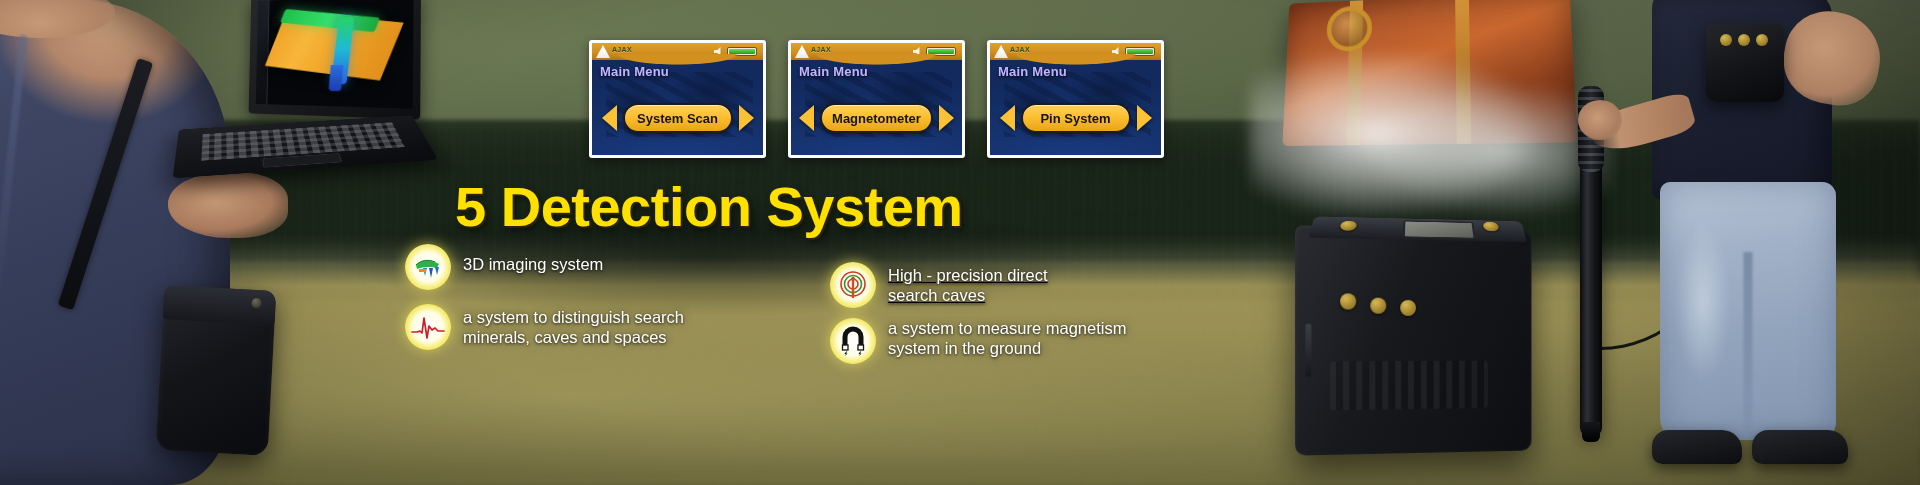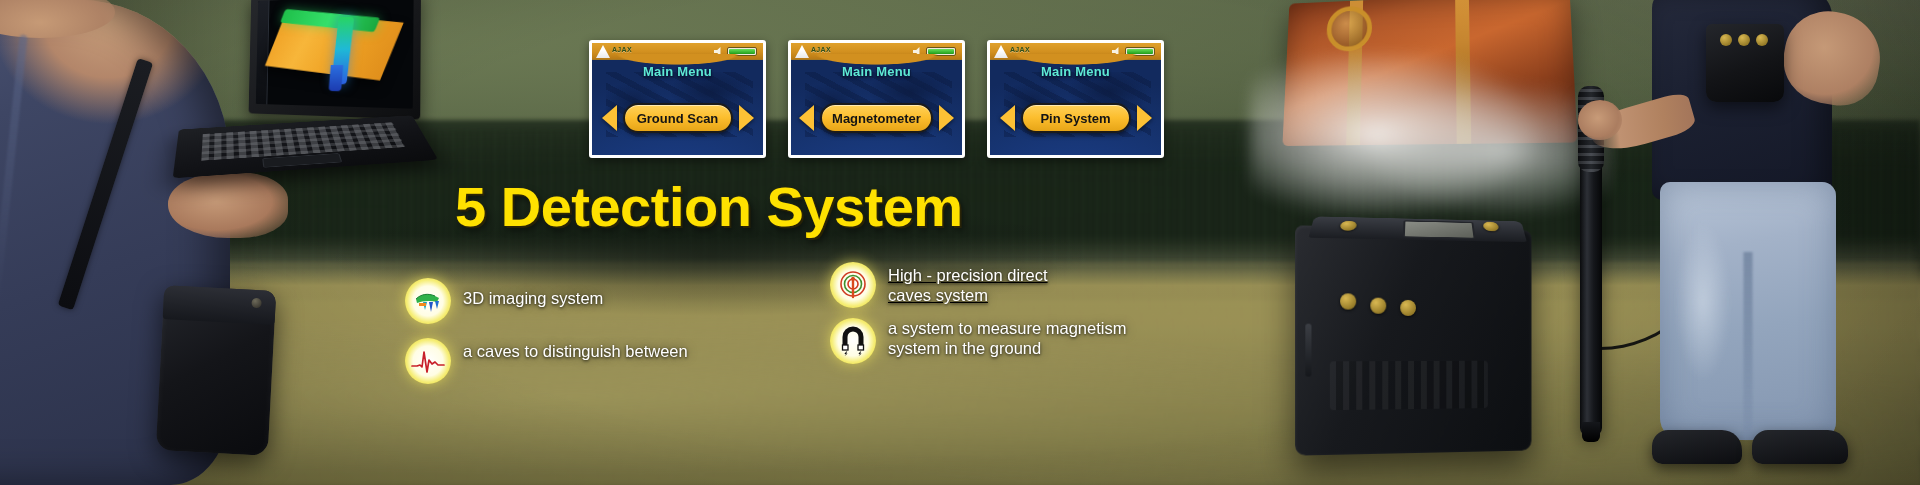--- a/index.html
+++ b/index.html
@@ -415,23 +415,23 @@
     position:absolute; right:6px; top:4px; width:30px; height:9px;
     background:#f1eadd; border:1px solid #6b5516; border-radius:2px;
     padding:1px;
   }
   .hdr-batt-fill {
     width:100%; height:100%;
     background:linear-gradient(180deg,#66e05a,#1f9c1a);
     border-radius:1px;
   }
   .panel-title {
-    position:absolute; left:0; right:0; top:21px;
-    text-align:center;
-    font-size:13px; font-weight:bold; color:#5eead4;
+    position:absolute; left:8px; right:0; top:21px;
+    text-align:left;
+    font-size:13px; font-weight:bold; color:#c4b5fd;
     text-shadow:1px 1px 0 #0a1a40, -1px 1px 0 #0a1a40, 0 2px 3px rgba(0,0,0,.6);
     letter-spacing:.2px;
   }
   .panel-row {
     position:absolute; left:0; right:0; top:60px;
     display:flex; align-items:center; justify-content:center; gap:6px;
   }
   .arrow {
     width:0; height:0; border-top:13px solid transparent; border-bottom:13px solid transparent;
     filter:drop-shadow(0 1px 2px rgba(0,0,0,.6));
@@ -455,21 +455,21 @@
     position:absolute; left:455px; top:174px;
     font-size:56px; font-weight:bold; color:#ffe100;
     letter-spacing:-0.5px;
     text-shadow:
       0 0 2px rgba(80,60,0,.5),
       2px 2px 0 rgba(60,46,0,.55),
       3px 4px 7px rgba(0,0,0,.55);
   }
 
   
-  .features-left  { position:absolute; left:405px; top:278px; width:400px; }
+  .features-left  { position:absolute; left:405px; top:244px; width:400px; }
   .features-right { position:absolute; left:830px; top:262px; width:420px; }
 
   .feature { display:flex; align-items:flex-start; margin-bottom:14px; }
   .feature.tight { margin-bottom:10px;text-decoration:underline; }
 
   .ficon {
     flex:0 0 auto;
     width:46px; height:46px; border-radius:50%;
     background:radial-gradient(circle at 50% 50%, #ffffff 0%, #fffde4 46%, #f6ee7a 64%, #efe24a 78%, rgba(236,222,60,.55) 90%, rgba(236,222,60,0) 100%);
     box-shadow:0 0 14px rgba(244,232,90,.65);
@@ -586,21 +586,21 @@
         <div class="hdr-logo"></div>
         <div class="hdr-brand">AJAX</div>
         <div class="hdr-speaker"></div>
         <div class="hdr-batt">
           <div class="hdr-batt-fill"></div>
         </div>
       </div>
       <div class="panel-title">Main Menu</div>
       <div class="panel-row">
         <div class="arrow left"></div>
-        <div class="menu-btn">Ground Scan</div>
+        <div class="menu-btn">System Scan</div>
         <div class="arrow right"></div>
       </div>
     </div>
 
     <div class="panel">
       <div class="panel-bg"></div>
       <div class="panel-art"></div>
       <div class="panel-header">
         <div class="hdr-logo"></div>
         <div class="hdr-brand">AJAX</div>
@@ -655,42 +655,43 @@
       <div class="ftext">3D imaging system</div>
     </div>
 
     <div class="feature">
       <div class="ficon">
         <svg width="34" height="26" viewBox="0 0 34 26">
           <polyline points="1,18 6,18 9,17 11,19 13,4 16,24 18,12 21,16 24,14 27,17 33,17" fill="none" stroke="#c8202a" stroke-width="1.7" stroke-linecap="round" stroke-linejoin="round"></polyline>
         </svg>
       </div>
       <div class="ftext two">
-        <div>a caves to distinguish between</div>
+        <div>a system to distinguish search</div>
+        <div>minerals, caves and spaces</div>
       </div>
     </div>
 
 
   </div>
 
   <div class="features-right">
 
     <div class="feature tight">
       <div class="ficon">
         <svg width="30" height="28" viewBox="0 0 30 28">
           <circle cx="15" cy="13" r="12" fill="none" stroke="#cf3b22" stroke-width="1.6"></circle>
           <circle cx="15" cy="13" r="8.5" fill="none" stroke="#3e8f2e" stroke-width="1.6"></circle>
           <circle cx="15" cy="13" r="5" fill="none" stroke="#cf3b22" stroke-width="1.6"></circle>
           <path d="M15 7 L15 26" stroke="#d94a1e" stroke-width="2.4" stroke-linecap="round"></path>
           <circle cx="15" cy="8" r="2.1" fill="#d94a1e"></circle>
         </svg>
       </div>
       <div class="ftext two">
         <div>High - precision direct</div>
-        <div>caves system</div>
+        <div>search caves</div>
       </div>
     </div>
 
     <div class="feature">
       <div class="ficon">
         <svg width="28" height="30" viewBox="0 0 28 30">
           <path d="M6 20 L6 11 a8 8 0 0 1 16 0 L22 20" fill="none" stroke="#111111" stroke-width="5" stroke-linecap="butt"></path>
           <rect x="3.5" y="19" width="5.5" height="5" fill="#ffffff" stroke="#111111" stroke-width="1.3"></rect>
           <rect x="19" y="19" width="5.5" height="5" fill="#ffffff" stroke="#111111" stroke-width="1.3"></rect>
           <path d="M7.2 25.5 L5.4 28 L7 28 L5.6 30.2 L8.6 27.4 L7 27.4 L8.3 25.5 Z" fill="#111111"></path>

